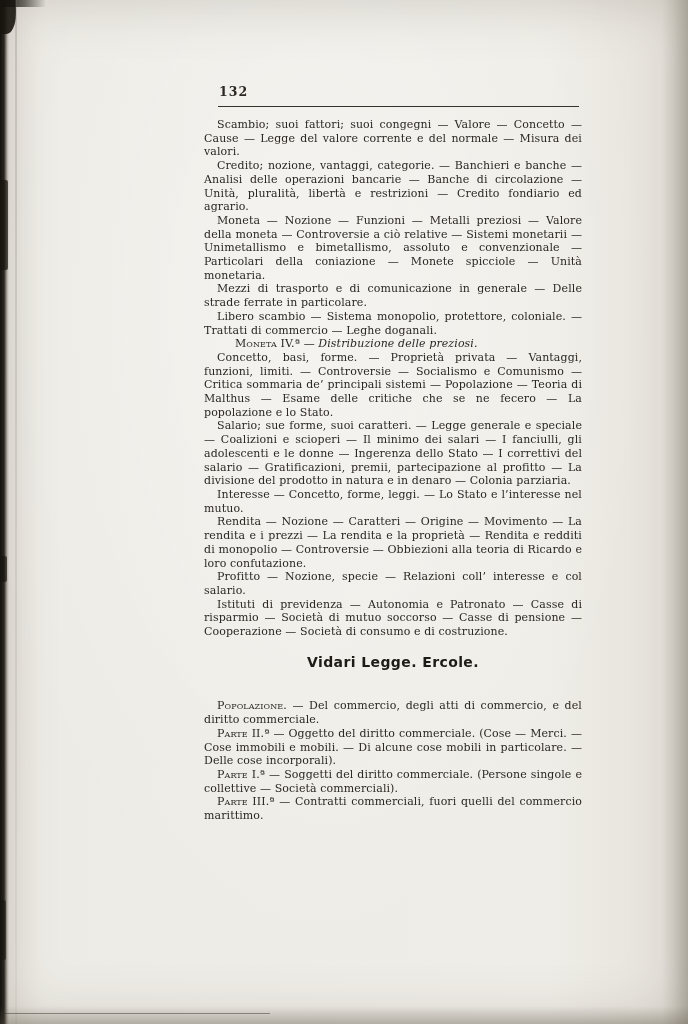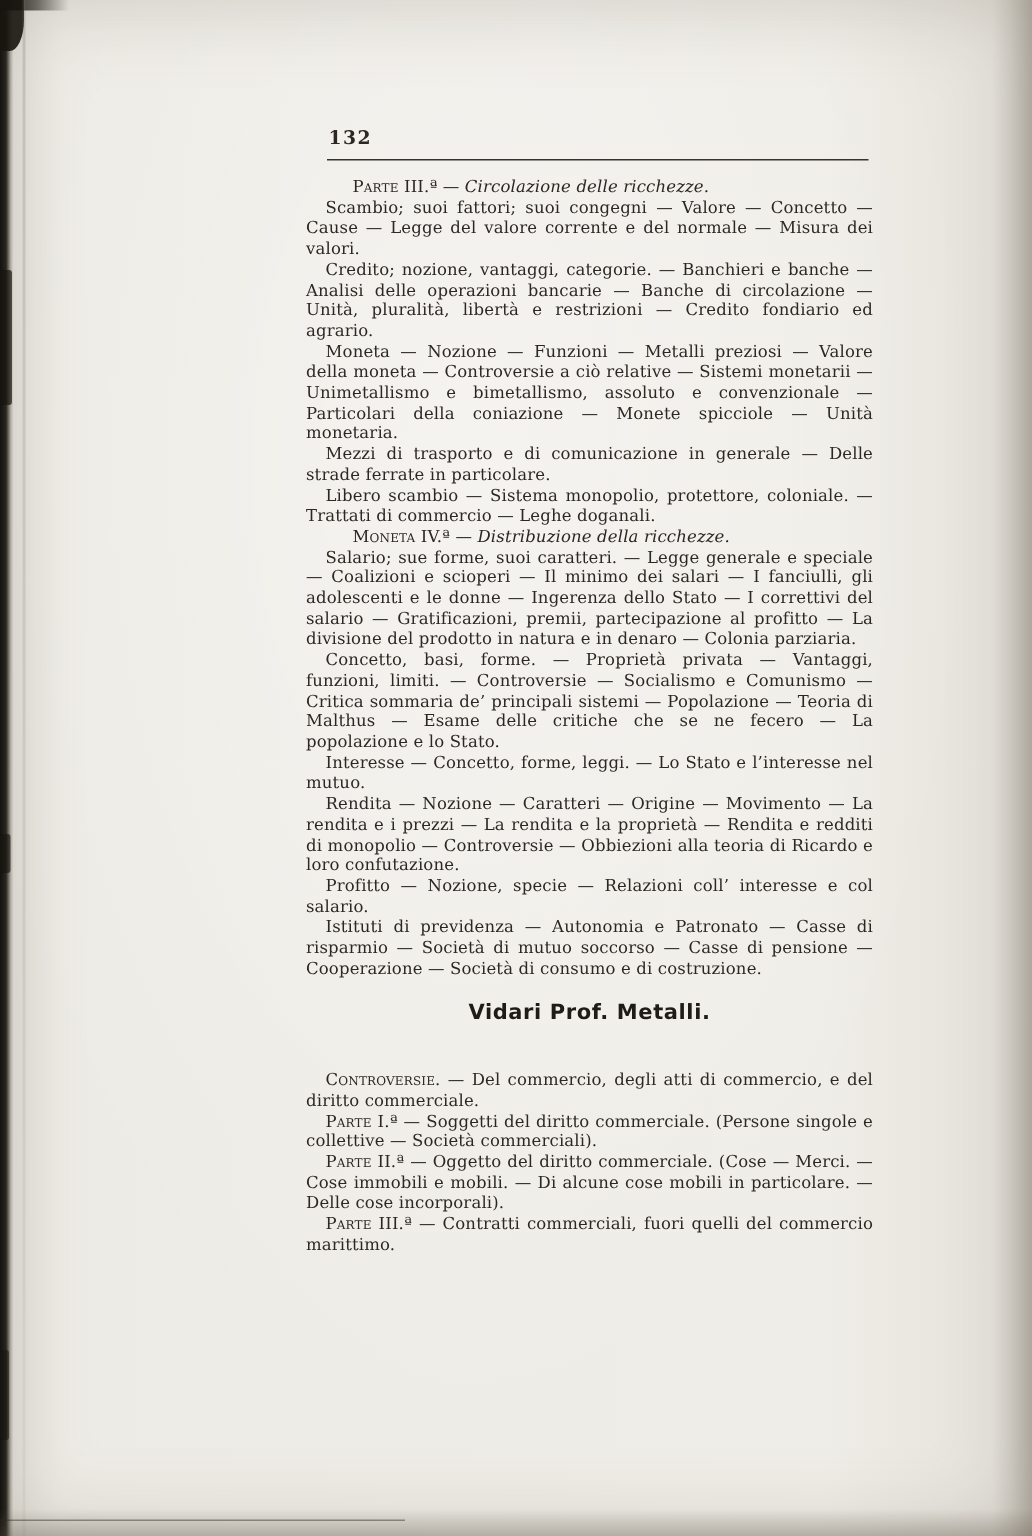--- a/index.html
+++ b/index.html
@@ -89,36 +89,35 @@
   <div class="fold-line"></div>
   <div class="edge-right-shade"></div>
   <div class="edge-bottom-shade"></div>
   <div class="bottom-crease"></div>
 
   <div class="pageno">132</div>
   <div class="rule"></div>
 
   <div class="text-block">
     <div>
-        <p class="big-indent"><span class="sc">Parte III.ª</span><span> — </span><span class="i">Circolazione delle ricchezze.</span></p>
         <p><span>Scambio; suoi fattori; suoi congegni — Valore — Concetto — Cause — Legge del valore corrente e del normale — Misura dei valori.</span></p>
         <p><span>Credito; nozione, vantaggi, categorie. — Banchieri e banche — Analisi delle operazioni bancarie — Banche di circolazione — Unità, pluralità, libertà e restrizioni — Credito fondiario ed agrario.</span></p>
         <p><span>Moneta — Nozione — Funzioni — Metalli preziosi — Valore della moneta — Controversie a ciò relative — Sistemi monetarii — Unimetallismo e bimetallismo, assoluto e convenzionale — Particolari della coniazione — Monete spicciole — Unità monetaria.</span></p>
         <p><span>Mezzi di trasporto e di comunicazione in generale — Delle strade ferrate in particolare.</span></p>
         <p><span>Libero scambio — Sistema monopolio, protettore, coloniale. — Trattati di commercio — Leghe doganali.</span></p>
-        <p class="big-indent"><span class="sc">Moneta IV.ª</span><span> — </span><span class="i">Distribuzione della ricchezze.</span></p>
+        <p class="big-indent"><span class="sc">Moneta IV.ª</span><span> — </span><span class="i">Distribuzione delle preziosi.</span></p>
+        <p><span>Concetto, basi, forme. — Proprietà privata — Vantaggi, funzioni, limiti. — Controversie — Socialismo e Comunismo — Critica sommaria de’ principali sistemi — Popolazione — Teoria di Malthus — Esame delle critiche che se ne fecero — La popolazione e lo Stato.</span></p>
         <p><span>Salario; sue forme, suoi caratteri. — Legge generale e speciale — Coalizioni e scioperi — Il minimo dei salari — I fanciulli, gli adolescenti e le donne — Ingerenza dello Stato — I correttivi del salario — Gratificazioni, premii, partecipazione al profitto — La divisione del prodotto in natura e in denaro — Colonia parziaria.</span></p>
-        <p><span>Concetto, basi, forme. — Proprietà privata — Vantaggi, funzioni, limiti. — Controversie — Socialismo e Comunismo — Critica sommaria de’ principali sistemi — Popolazione — Teoria di Malthus — Esame delle critiche che se ne fecero — La popolazione e lo Stato.</span></p>
         <p><span>Interesse — Concetto, forme, leggi. — Lo Stato e l’interesse nel mutuo.</span></p>
         <p><span>Rendita — Nozione — Caratteri — Origine — Movimento — La rendita e i prezzi — La rendita e la proprietà — Rendita e redditi di monopolio — Controversie — Obbiezioni alla teoria di Ricardo e loro confutazione.</span></p>
         <p><span>Profitto — Nozione, specie — Relazioni coll’ interesse e col salario.</span></p>
         <p><span>Istituti di previdenza — Autonomia e Patronato — Casse di risparmio — Società di mutuo soccorso — Casse di pensione — Cooperazione — Società di consumo e di costruzione.</span></p>
       </div>
-    <h2 class="section-heading">Vidari Prof. Metalli.</h2>
+    <h2 class="section-heading">Vidari Legge. Ercole.</h2>
     <div>
-        <p><span class="sc">Controversie.</span><span> — Del commercio, degli atti di commercio, e del diritto commerciale.</span></p>
+        <p><span class="sc">Popolazione.</span><span> — Del commercio, degli atti di commercio, e del diritto commerciale.</span></p>
+        <p><span class="sc">Parte II.ª</span><span> — Oggetto del diritto commerciale. (Cose — Merci. — Cose immobili e mobili. — Di alcune cose mobili in particolare. — Delle cose incorporali).</span></p>
         <p><span class="sc">Parte I.ª</span><span> — Soggetti del diritto commerciale. (Persone singole e collettive — Società commerciali).</span></p>
-        <p><span class="sc">Parte II.ª</span><span> — Oggetto del diritto commerciale. (Cose — Merci. — Cose immobili e mobili. — Di alcune cose mobili in particolare. — Delle cose incorporali).</span></p>
         <p><span class="sc">Parte III.ª</span><span> — Contratti commerciali, fuori quelli del commercio marittimo.</span></p>
       </div>
   </div>
 
 </div>
 
 </body></html>

